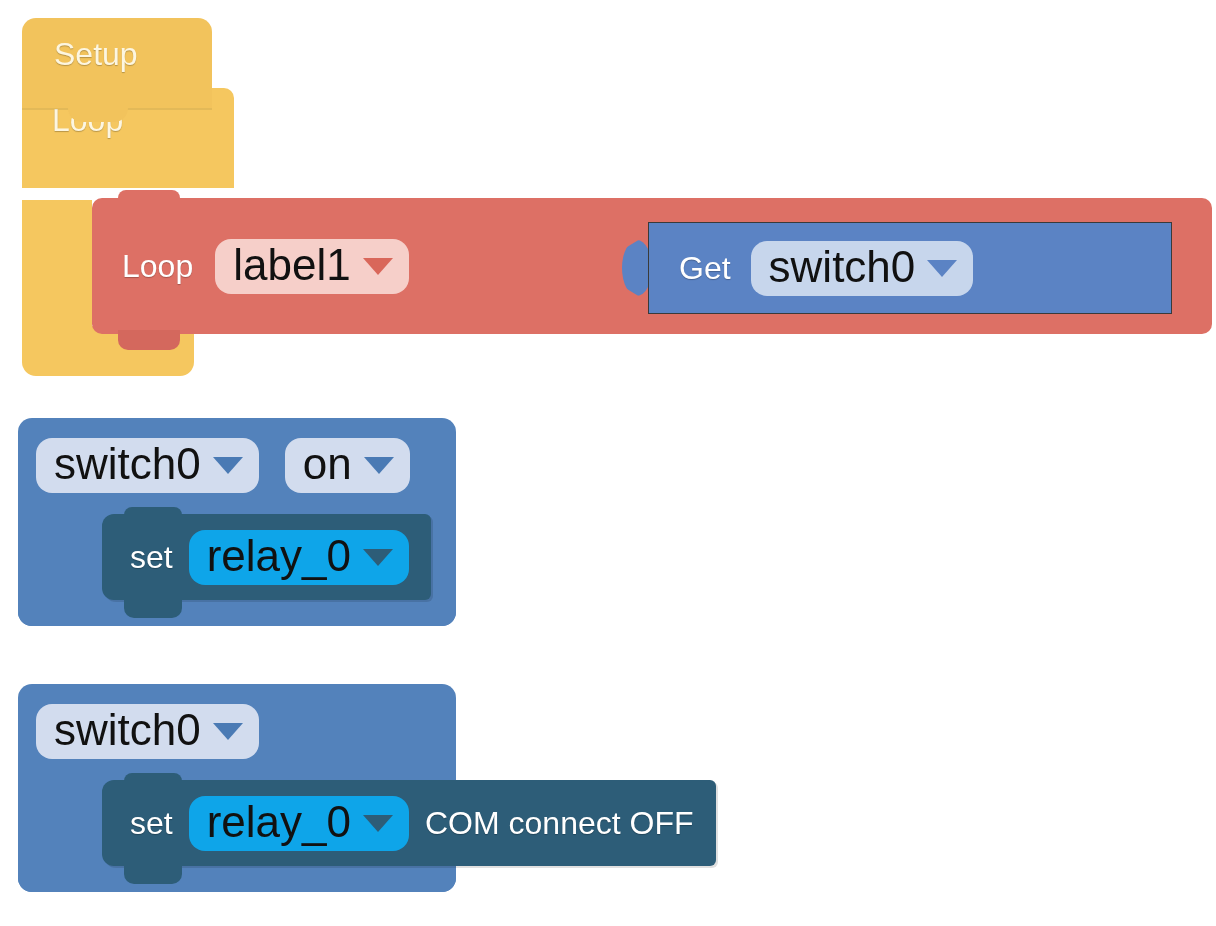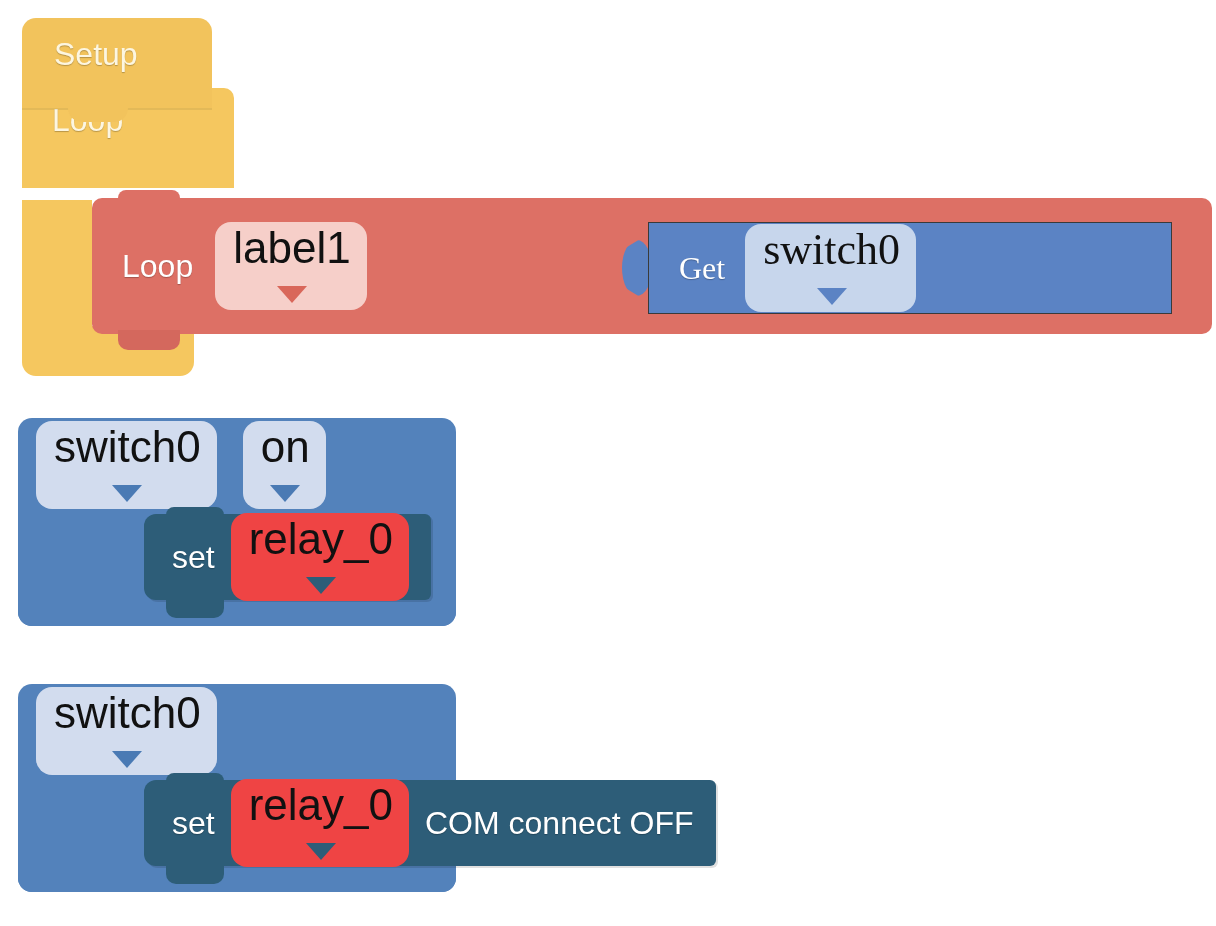--- a/index.html
+++ b/index.html
@@ -27,21 +27,20 @@
     text-shadow: 0 1px 1px rgba(0,0,0,0.25);
   }
   
   .field {
     display: inline-flex;
     align-items: center;
     gap: 12px;
     border-radius: 16px;
     padding: 4px 16px 7px 18px;
     white-space: nowrap;
-    flex-direction: column;
   }
   .field .fval {
     color: #111111;
     font-size: 44px;
     line-height: 1;
   }
   .caret {
     width: 0;
     height: 0;
     border-left: 15px solid transparent;
@@ -50,21 +49,21 @@
     flex: none;
     margin-top: 4px;
   }
   
   .field-red   { background: #f6cfc9; }
   .field-red   .caret { color: #d9675a; }
   .field-blue  { background: #c7d6ec; }
   .field-blue  .caret { color: #5b83c4; }
   .field-lblue { background: #d2dcee; }
   .field-lblue .caret { color: #4a7ab4; }
-  .field-teal  { background: #ef4444; text-align: right; }
+  .field-teal  { background: #0ea5e9; text-align: right; }
   .field-teal  .caret { color: #2d5d78; }
 
   
   #group-setup-loop { position: absolute; left: 0; top: 0; width: 1216px; height: 400px; }
 
   .yellow-setup {
     position: absolute;
     left: 22px; top: 18px;
     width: 190px; height: 90px;
     background: #f2c35c;
@@ -151,21 +150,20 @@
   }
   .get-block {
     position: absolute;
     left: 648px; top: 222px;
     width: 524px; height: 92px;
     background: #5b83c4;
     border: 1px solid #3a3a3a;
     box-sizing: border-box;
     display: flex; align-items: center; gap: 20px;
     padding-left: 30px;
-    font-family: Liberation Serif, serif;
   }
 
   
   .switch-group { position: absolute; left: 18px; }
   #group-switch-on  { top: 418px; }
   #group-switch-off { top: 684px; }
 
   .outer-blue {
     position: absolute;
     left: 0; top: 0;
@@ -189,21 +187,20 @@
   
   .teal-block {
     position: absolute;
     left: 84px; top: 96px;
     height: 86px;
     background: #2d5d78;
     border-radius: 12px 6px 6px 12px;
     display: flex; align-items: center; gap: 16px;
     padding-left: 28px; padding-right: 22px;
     box-shadow: 2px 2px 0 rgba(0,0,0,0.12);
-    margin-left: 42px;
   }
   .teal-notch-top {
     position: absolute;
     left: 22px; top: -7px;
     width: 58px; height: 16px;
     background: #2d5d78;
     border-radius: 8px 8px 0 0;
   }
   .teal-notch-bottom {
     position: absolute;

